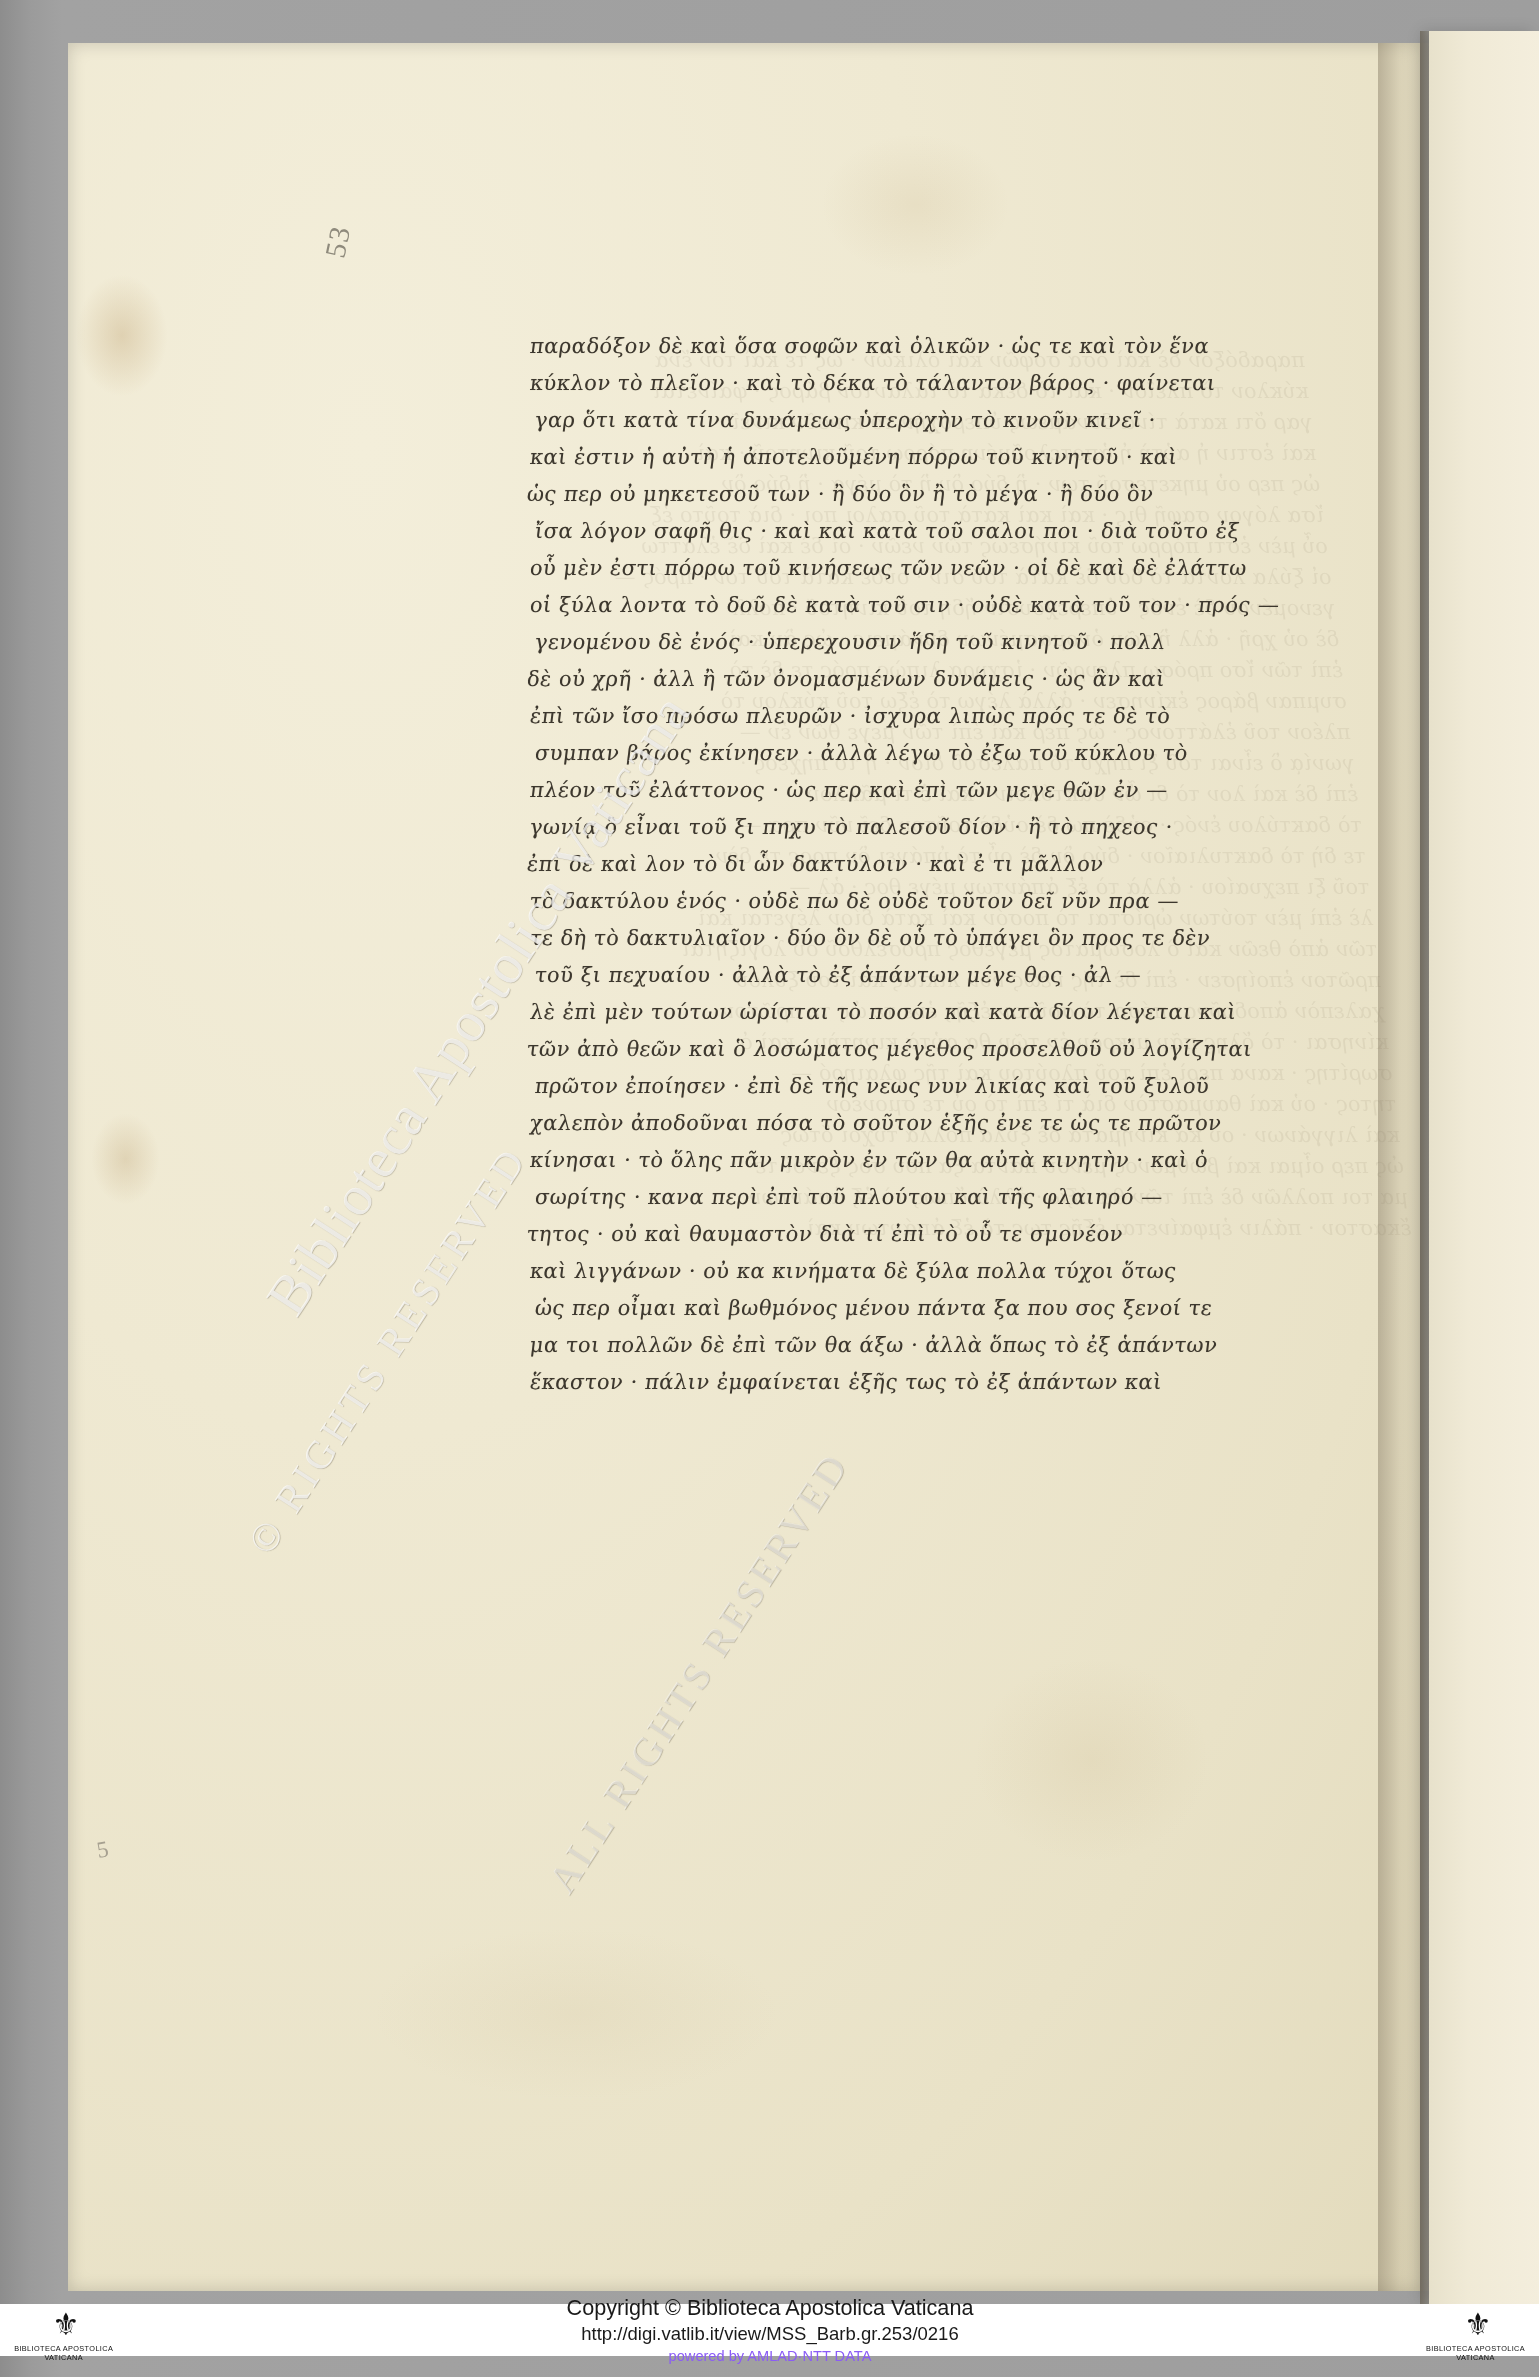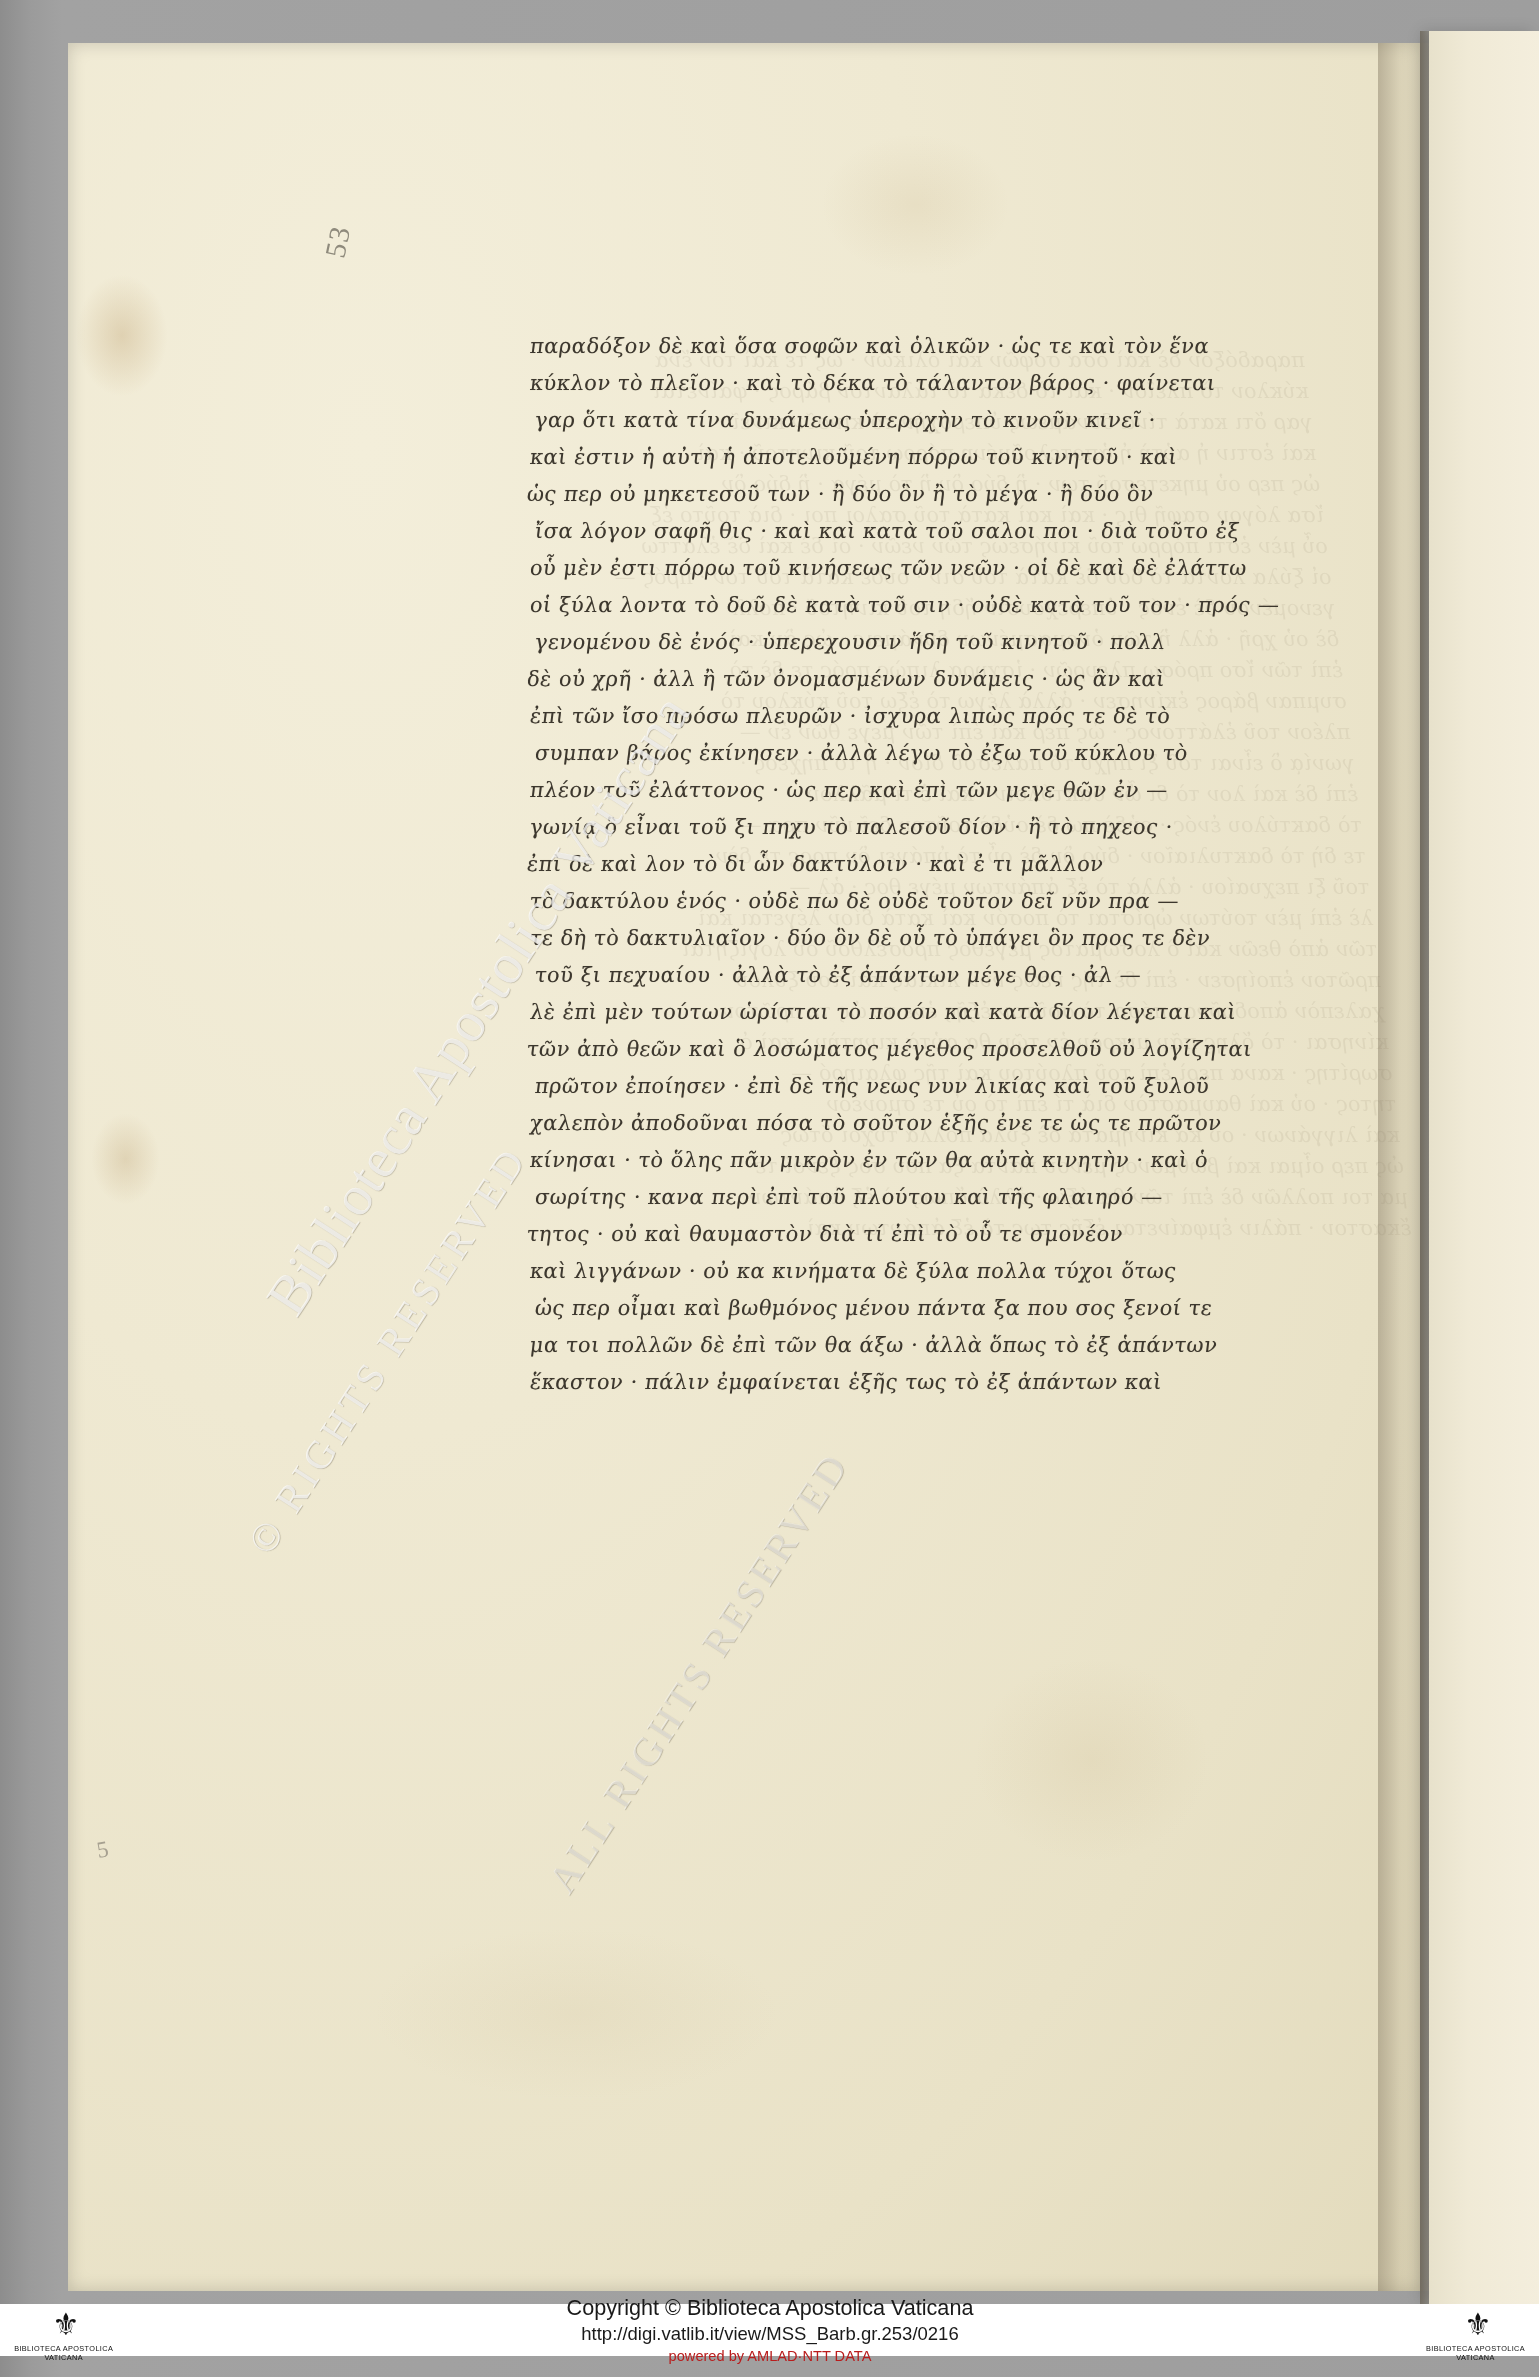--- a/index.html
+++ b/index.html
@@ -186,21 +186,21 @@
     display: flex;
     align-items: center;
     justify-content: center;
   }
   #footer-center {
     text-align: center;
     color: #1a1a1a;
   }
   #footer-line1 { font-size: 21.6px; line-height: 26px; }
   #footer-line2 { font-size: 18.5px; line-height: 25px; }
-  #footer-line3 { font-size: 14.6px; line-height: 20px; color: #b91c1c; }
+  #footer-line3 { font-size: 14.6px; line-height: 20px; color: #8b5cf6; }
 
   .vat-seal {
     position: absolute;
     top: 2307px;
     width: 115px;
     height: 71px;
     text-align: center;
     color: #111;
   }
   .vat-seal.left  { left: 6.2px; }

